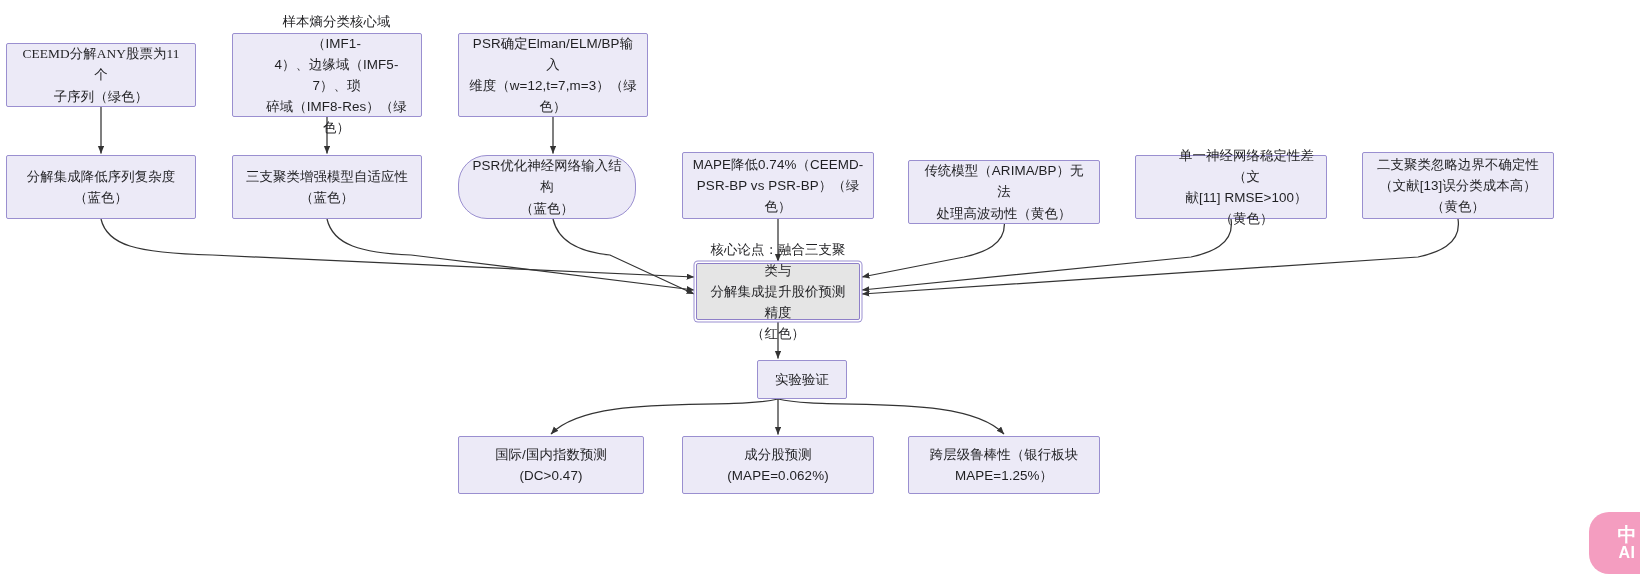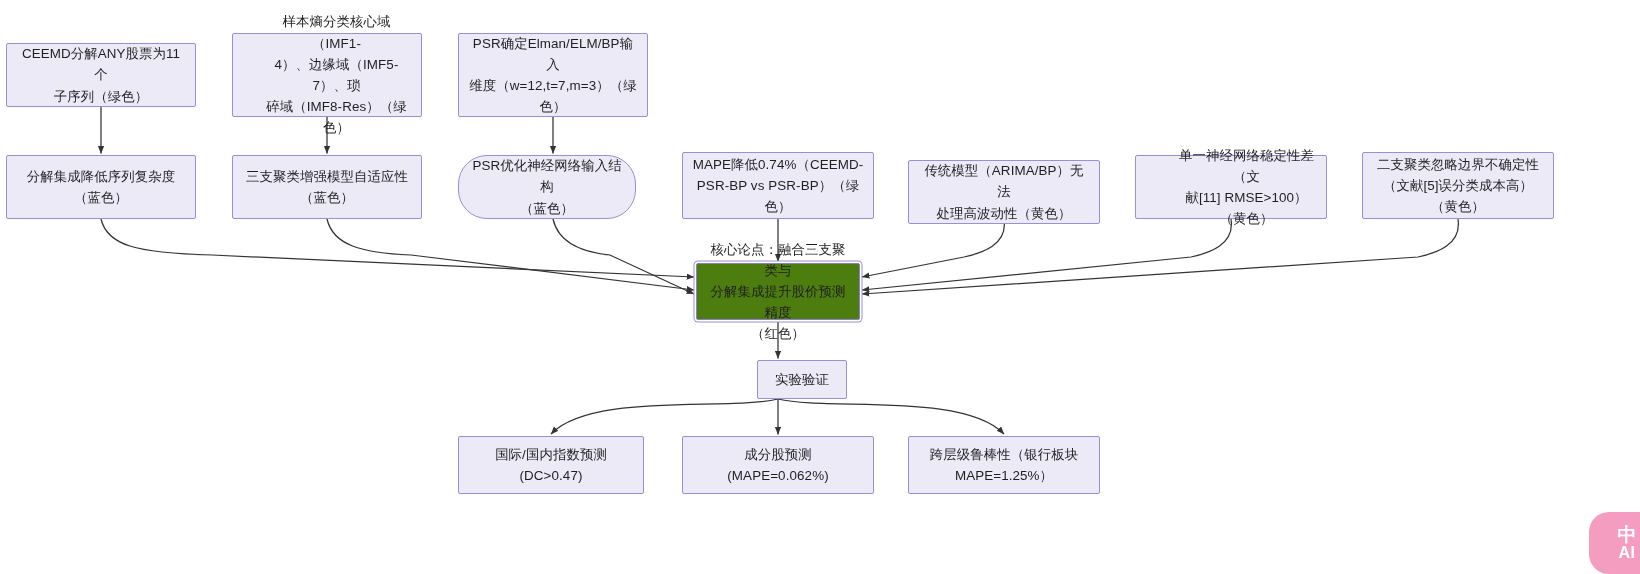--- a/index.html
+++ b/index.html
@@ -42,21 +42,21 @@
     padding: 4px 9px;
     letter-spacing: 0.1px;
   }
   .node .label {
     display: block;
     width: 100%;
     white-space: pre-line;
   }
   .node.core {
     border: 1px solid #8E7FC8;
-    background: #4d7c0f;
+    background: #e5e5e5;
     box-shadow: 0 0 0 1.5px #ffffff, 0 0 0 2.5px #9A8FD0;
   }
   #watermark {
     position: absolute;
     width: 76px;
     height: 62px;
     border-radius: 20px;
     background: #F49DC0;
     display: flex;
     flex-direction: column;
@@ -97,21 +97,21 @@
         <path d="M1004,219 C1008,245 982,253 964,257 L862,277" marker-end="url(#arrow)"></path>
         <path d="M1231,219 C1235,245 1209,253 1191,257 L862,290" marker-end="url(#arrow)"></path>
         <path d="M1458,219 C1462,245 1436,253 1418,257 L862,294" marker-end="url(#arrow)"></path>
         <path d="M778,320 L778,358.5" marker-end="url(#arrow)"></path>
         <path d="M778,399 C728,411 591,392 551,434" marker-end="url(#arrow)"></path>
         <path d="M778,399 L778,434.5" marker-end="url(#arrow)"></path>
         <path d="M778,399 C828,411 964,392 1004,434" marker-end="url(#arrow)"></path>
       </g>
   </svg>
 
-  <div class="node" style="left: 6px; top: 43px; width: 190px; height: 64px;">
+  <div class="node" style="left: 6px; top: 43px; width: 190px; height: 64px; font-family: Liberation Serif, serif;">
     <span class="label">CEEMD分解ANY股票为11个
 子序列（绿色）</span>
   </div>
   <div class="node" style="left: 232px; top: 33px; width: 190px; height: 84px; padding-left: 28px;">
     <span class="label">样本熵分类核心域（IMF1-
 4）、边缘域（IMF5-7）、琐
 碎域（IMF8-Res）（绿色）</span>
   </div>
   <div class="node" style="left: 458px; top: 33px; width: 190px; height: 84px;">
     <span class="label">PSR确定Elman/ELM/BP输入
@@ -139,21 +139,21 @@
   <div class="node" style="left: 908px; top: 160px; width: 192px; height: 64px;">
     <span class="label">传统模型（ARIMA/BP）无法
 处理高波动性（黄色）</span>
   </div>
   <div class="node" style="left: 1135px; top: 155px; width: 192px; height: 64px; padding-left: 40px;">
     <span class="label">单一神经网络稳定性差（文
 献[11] RMSE&gt;100）（黄色）</span>
   </div>
   <div class="node" style="left: 1362px; top: 152px; width: 192px; height: 67px;">
     <span class="label">二支聚类忽略边界不确定性
-（文献[5]误分类成本高）
+（文献[13]误分类成本高）
 （黄色）</span>
   </div>
 
   <div class="node core" style="left: 696px; top: 263px; width: 164px; height: 57px;">
     <span class="label">核心论点：融合三支聚类与
 分解集成提升股价预测精度
 （红色）</span>
   </div>
 
   <div class="node" style="left: 733px; top: 360px; width: 90px; height: 39px; margin-left: 24px;">

